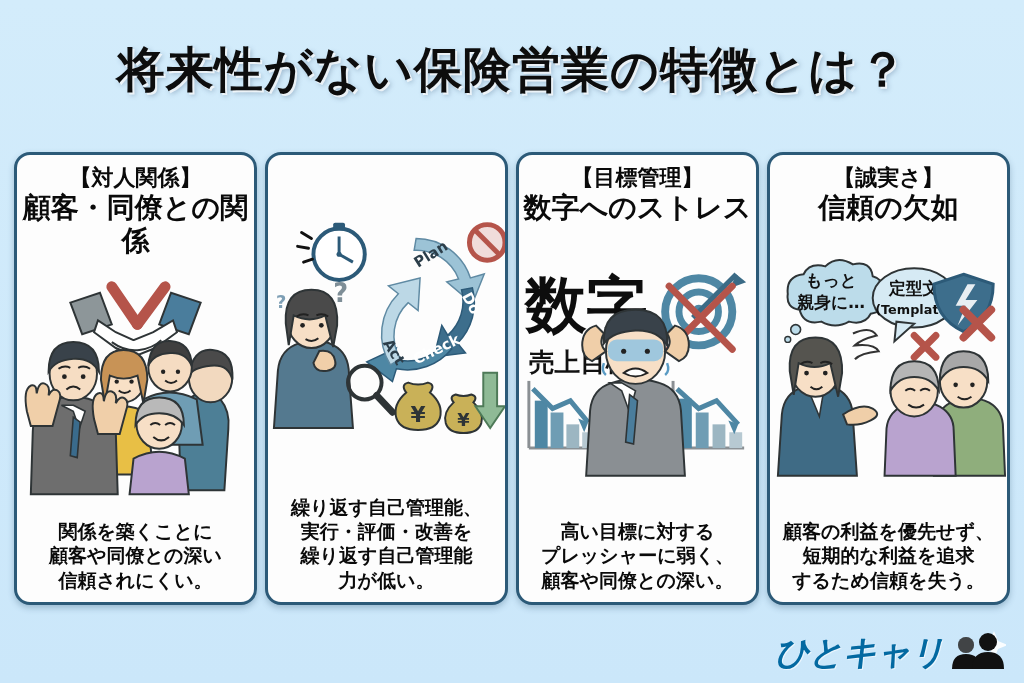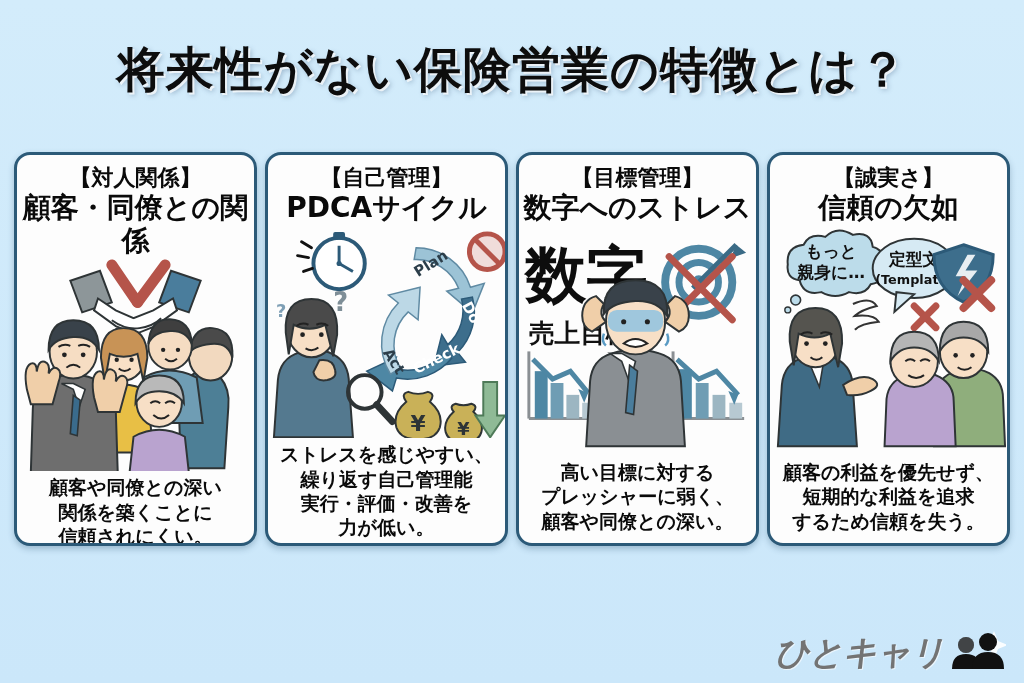--- a/index.html
+++ b/index.html
@@ -13,21 +13,21 @@
 
   
   .title{
     position:absolute;left:0;top:38px;width:1024px;text-align:center;
     font-size:48px;font-weight:bold;color:#0d0d0d;letter-spacing:1px;
     text-shadow:2px 2px 0 rgba(255,255,255,.75), 3px 3px 5px rgba(90,120,150,.45);
     white-space:nowrap;
   }
 
   
-  .cards{position:absolute;left:14px;top:152px;width:996px;height:394px;
+  .cards{position:absolute;left:14px;top:152px;width:996px;height:453px;
          display:flex;gap:8px;}
   .card{
     flex:1 1 0;background:#fdfdfd;border:3px solid #2c5a78;border-radius:16px;
     box-shadow:0 3px 6px rgba(40,80,110,.30);
     position:relative;overflow:hidden;display:flex;flex-direction:column;
   }
   .card-head{padding:10px 4px 2px;text-align:center;}
   .card-head .l1,.card-head .l2{
     display:block;font-weight:bold;color:#0a0a0a;line-height:1.18;
     text-shadow:1px 1px 0 rgba(255,255,255,.9);
@@ -38,21 +38,21 @@
   .card-foot{padding:4px 6px 10px;text-align:center;}
   .card-foot span{
     display:block;font-size:19px;font-weight:bold;color:#0a0a0a;line-height:1.28;
     white-space:nowrap;
   }
   .svgart{width:100%;height:100%;display:block;}
 
   
   .logo{position:absolute;right:18px;bottom:14px;display:flex;align-items:flex-end;gap:6px;}
   .logo-text{
-    font-size:34px;font-weight:bold;color:#737373;font-style:italic;
+    font-size:34px;font-weight:bold;color:#0369a1;font-style:italic;
     letter-spacing:-1px;line-height:1;
     text-shadow:1px 1px 0 rgba(255,255,255,.6);
   }
   .logo-people{display:block;}
 </style>
 </head>
 <body style="background: linear-gradient(rgb(211, 236, 251) 0%, rgb(203, 231, 250) 100%);">
 
 <div class="page">
 
@@ -118,31 +118,27 @@
             <path d="M42,89 q6,-4 12,-1" fill="none" stroke="#222" stroke-width="2"></path>
             <path d="M62,88 q6,-3 12,1" fill="none" stroke="#222" stroke-width="2"></path>
             <path d="M50,110 q7,-6 14,0" fill="none" stroke="#222" stroke-width="2"></path>
 
             <path d="M10,132 q-4,-22 4,-26 q6,-2 6,8 q2,-12 8,-10 q6,2 4,12 q4,-8 9,-5 q5,3 1,14 l-6,22 -22,0z" fill="#f0cfa9" stroke="#2e3436" stroke-width="2"></path>
             <path d="M78,140 q-4,-22 4,-26 q6,-2 6,8 q2,-12 8,-10 q6,2 4,12 q4,-8 9,-5 q5,3 1,14 l-6,22 -22,0z" fill="#f0cfa9" stroke="#2e3436" stroke-width="2"></path>
           </g>
         </svg>
       </div>
       <div class="card-foot">
+        <span>関係を築くことに</span>
         <span>顧客や同僚との深い</span>
-        <span>関係を築くことに</span>
         <span>信頼されにくい。</span>
       </div>
     </div>
 
     <div class="card" style="border-color: rgb(44, 90, 120);">
-      <div class="card-head">
-        <span class="l1">【自己管理】</span>
-        <span class="l2">PDCAサイクル</span>
-      </div>
       <div class="card-art">
         <svg class="svgart" viewBox="0 0 240 215" preserveAspectRatio="xMidYMid meet">
 
           <g>
             <circle cx="72" cy="38" r="26" fill="#fff" stroke="#2c5a78" stroke-width="4"></circle>
             <rect x="66" y="6" width="12" height="8" rx="2" fill="#2c5a78"></rect>
             <line x1="72" y1="38" x2="72" y2="20" stroke="#2c5a78" stroke-width="3"></line>
             <line x1="72" y1="38" x2="86" y2="46" stroke="#2c5a78" stroke-width="3"></line>
             <circle cx="72" cy="38" r="2.6" fill="#2c5a78"></circle>
             <g stroke="#111" stroke-width="3" stroke-linecap="round">
@@ -196,23 +192,23 @@
             <polygon points="218,158 232,158 232,192 240,192 225,214 210,192 218,192" fill="#8fba96" stroke="#4e7a58" stroke-width="2"></polygon>
           </g>
 
           <g>
             <circle cx="222" cy="26" r="18" fill="#f0dcda" stroke="#b5544a" stroke-width="5"></circle>
             <line x1="210" y1="14" x2="234" y2="38" stroke="#b5544a" stroke-width="5"></line>
           </g>
         </svg>
       </div>
       <div class="card-foot">
-        <span>ストレスを感じやすい、</span>
+        <span>繰り返す自己管理能、</span>
+        <span>実行・評価・改善を</span>
         <span>繰り返す自己管理能</span>
-        <span>実行・評価・改善を</span>
         <span>力が低い。</span>
       </div>
     </div>
 
     <div class="card" style="border-color: rgb(44, 90, 120);">
       <div class="card-head">
         <span class="l1">【目標管理】</span>
         <span class="l2">数字へのストレス</span>
       </div>
       <div class="card-art">

